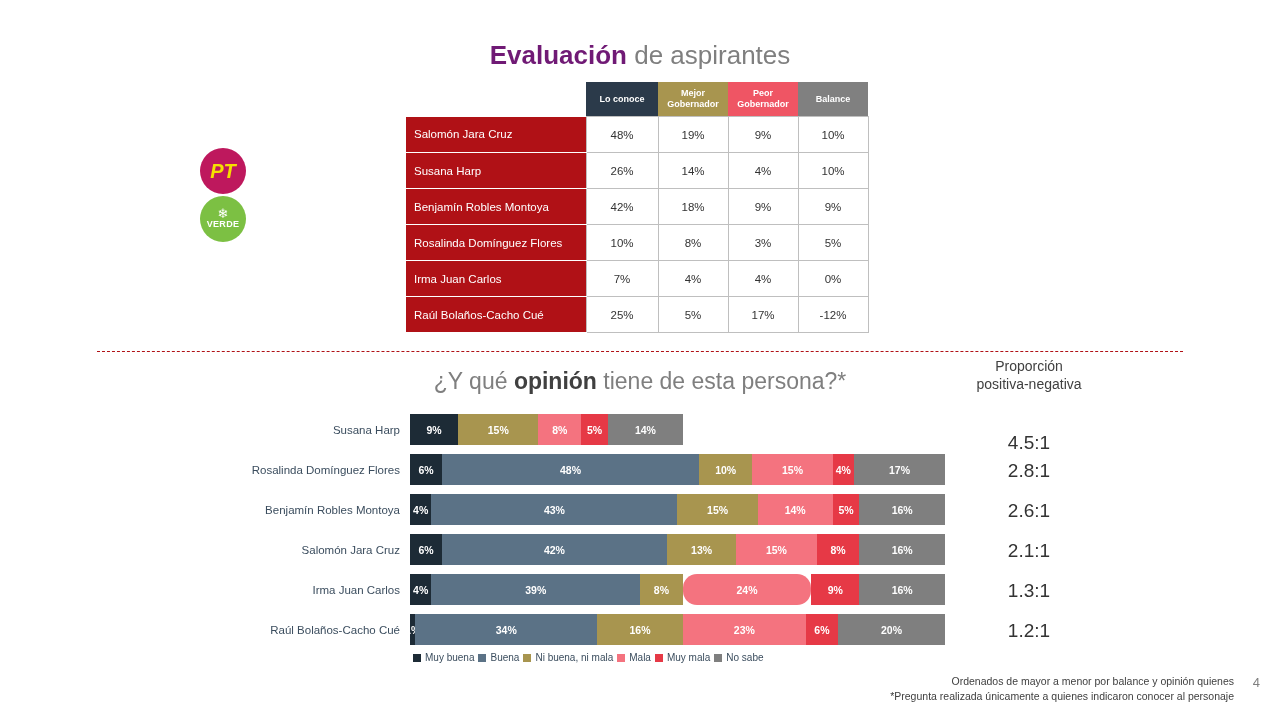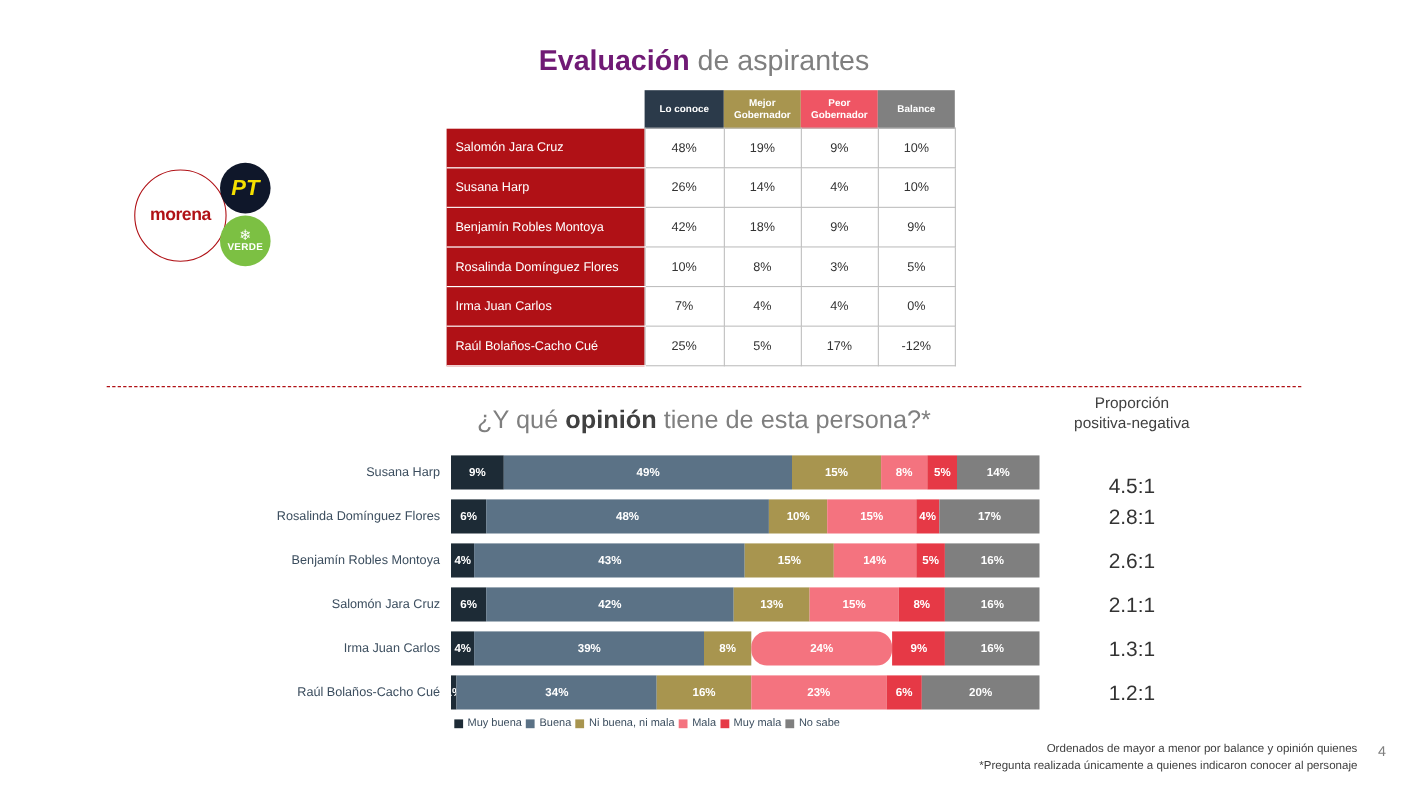--- a/index.html
+++ b/index.html
@@ -29,21 +29,21 @@
   .morena-circle {
     position: absolute; left: 0; top: 6px;
     width: 84px; height: 84px; border-radius: 50%;
     border: 1.5px solid #b01116; background: #ffffff;
     display: flex; align-items: center; justify-content: center;
   }
   .morena-text { color: #b01116; font-weight: bold; font-size: 16px; letter-spacing: -0.4px; }
   .pt-circle {
     position: absolute; left: 78px; top: 0;
     width: 46px; height: 46px; border-radius: 50%;
-    background: #0f172a; color: #f5e000;
+    background: #be185d; color: #f5e000;
     display: flex; align-items: center; justify-content: center;
     font-weight: bold; font-size: 20px; font-style: italic;
   }
   .verde-circle {
     position: absolute; left: 78px; top: 48px;
     width: 46px; height: 46px; border-radius: 50%;
     background: #7cc043; color: #ffffff;
     display: flex; flex-direction: column; align-items: center; justify-content: center;
   }
   .verde-bird { font-size: 13px; line-height: 10px; color:#ffffff; }
@@ -137,23 +137,20 @@
   }
 </style>
 </head>
 <body>
 
 <div class="top-title">
   <span class="strong">Evaluación</span><span> de aspirantes</span>
 </div>
 
 <div class="logos">
-  <div class="morena-circle">
-    <span class="morena-text">morena</span>
-  </div>
   <div class="pt-circle">
     <span>PT</span>
   </div>
   <div class="verde-circle">
     <span class="verde-bird">❄</span>
     <span class="verde-text">VERDE</span>
   </div>
 </div>
 
 <table class="eval-table">
@@ -227,21 +224,20 @@
 <div class="prop-head">
   <div>Proporción</div>
   <div>positiva-negativa</div>
 </div>
 
 <div class="bars" id="bars">
     <div class="bar-row">
       <div class="bar-label">Susana Harp</div>
       <div class="bar-track">
         <div class="seg s-muybuena" style="width: 48.15px;">9%</div>
-        <div class="seg s-buena" style="width: 262.15px;">49%</div>
         <div class="seg s-nini" style="width: 80.25px;">15%</div>
         <div class="seg s-mala" style="width: 42.8px;">8%</div>
         <div class="seg s-muymala" style="width: 26.75px;">5%</div>
         <div class="seg s-nosabe" style="width: 74.9px;">14%</div>
       </div>
     </div>
     <div class="bar-row">
       <div class="bar-label">Rosalinda Domínguez Flores</div>
       <div class="bar-track">
         <div class="seg s-muybuena" style="width: 32.1px;">6%</div>

